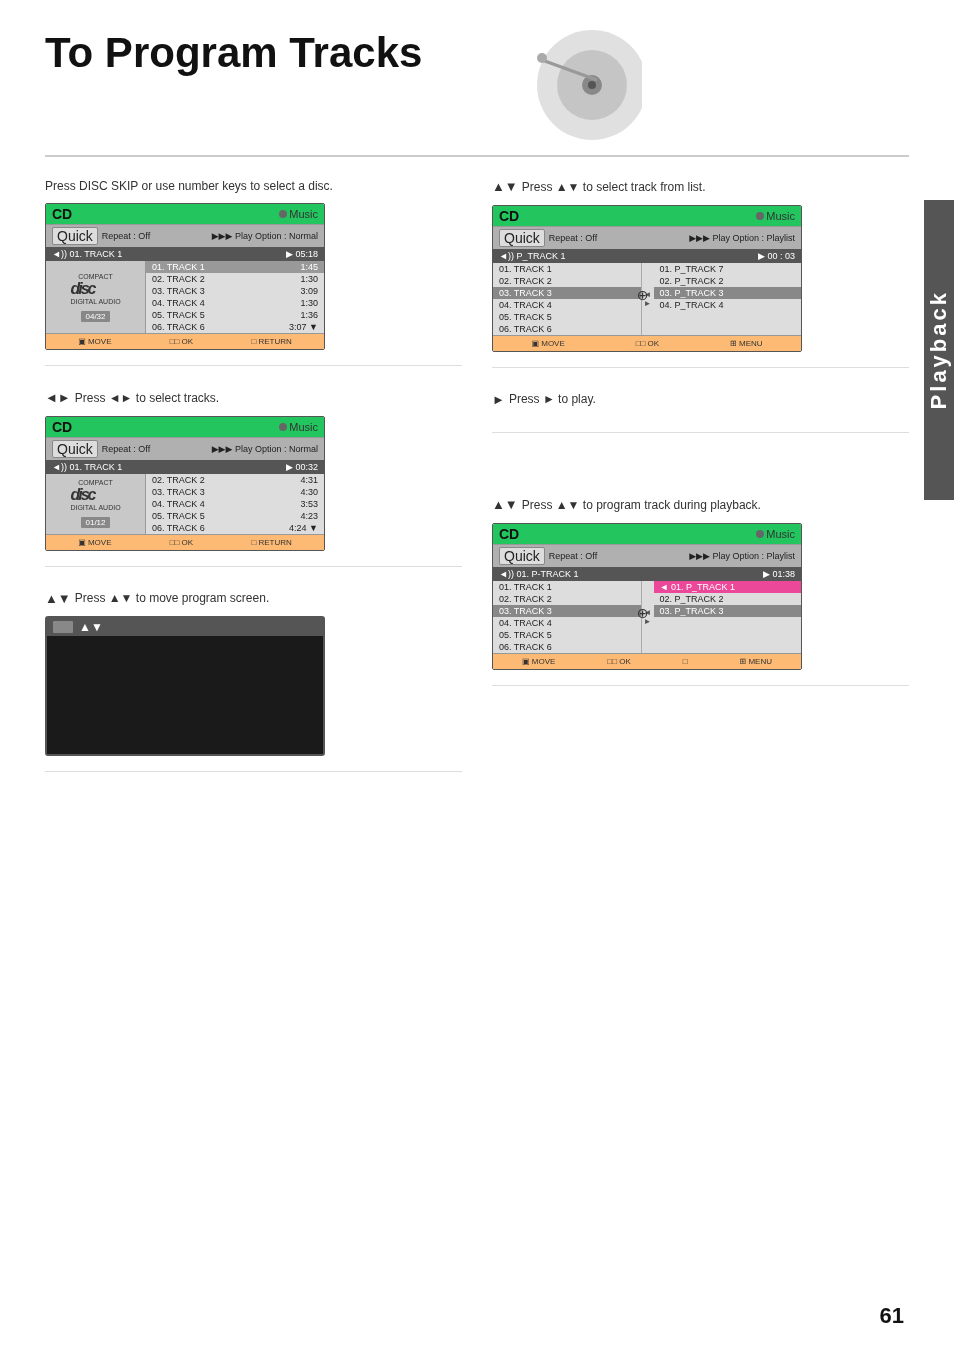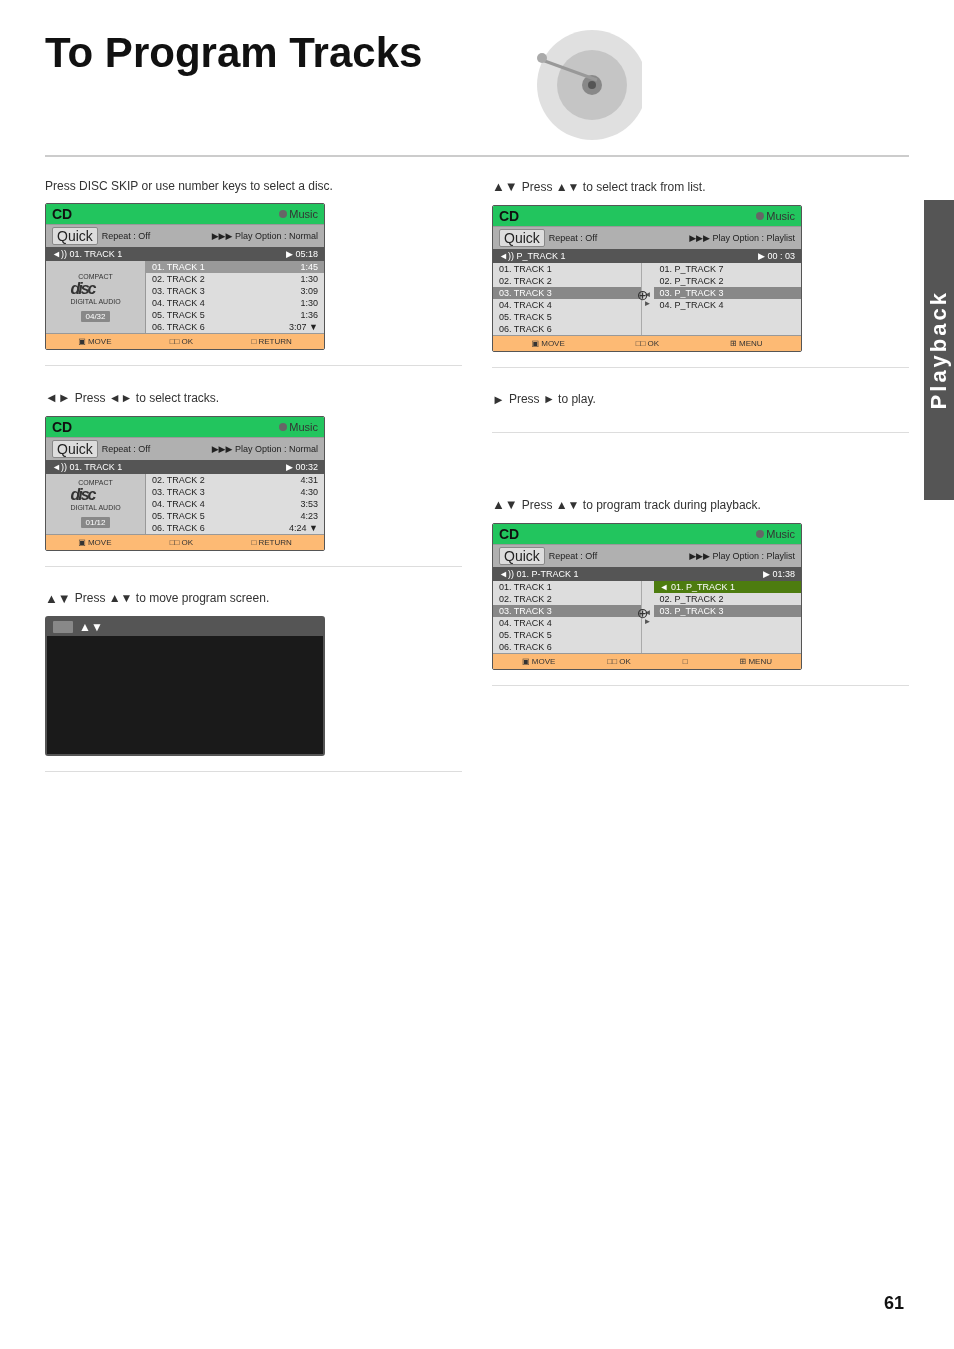--- a/index.html
+++ b/index.html
@@ -300,23 +300,23 @@
       writing-mode: vertical-rl;
       transform: rotate(180deg);
       color: #fff;
       font-size: 22px;
       font-weight: bold;
       letter-spacing: 3px;
     }
 
     .page-number {
       position: absolute;
-      bottom: 35px;
+      bottom: 20px;
       right: 50px;
-      font-size: 18px;
+      font-size: 22px;
       font-weight: bold;
       color: #111;
     }
 
     .arrow-indicator {
       font-weight: bold;
       font-size: 13px;
     }
   </style>
 </head>
@@ -627,21 +627,21 @@
                 </div>
               <div class="cd-track-row">
                   <span>06. TRACK 6</span>
                 </div>
             </div>
             <div style="width:12px; background:#ddd; display:flex; flex-direction:column; align-items:center; justify-content:center;">
               <span style="font-size:8px; color:#555;">◄</span>
               <span style="font-size:8px; color:#555;">►</span>
             </div>
             <div class="cd-right-tracks">
-              <div class="cd-track-row selected" style="background:#4d7c0f; color:#fff;">
+              <div class="cd-track-row selected" style="background:#ec4899; color:#fff;">
                   <span>◄ 01. P_TRACK 1</span>
                 </div>
               <div class="cd-track-row">
                   <span>02. P_TRACK 2</span>
                 </div>
               <div class="cd-track-row highlight" style="background:#888;">
                   <span>03. P_TRACK 3</span>
                 </div>
             </div>
           </div>

